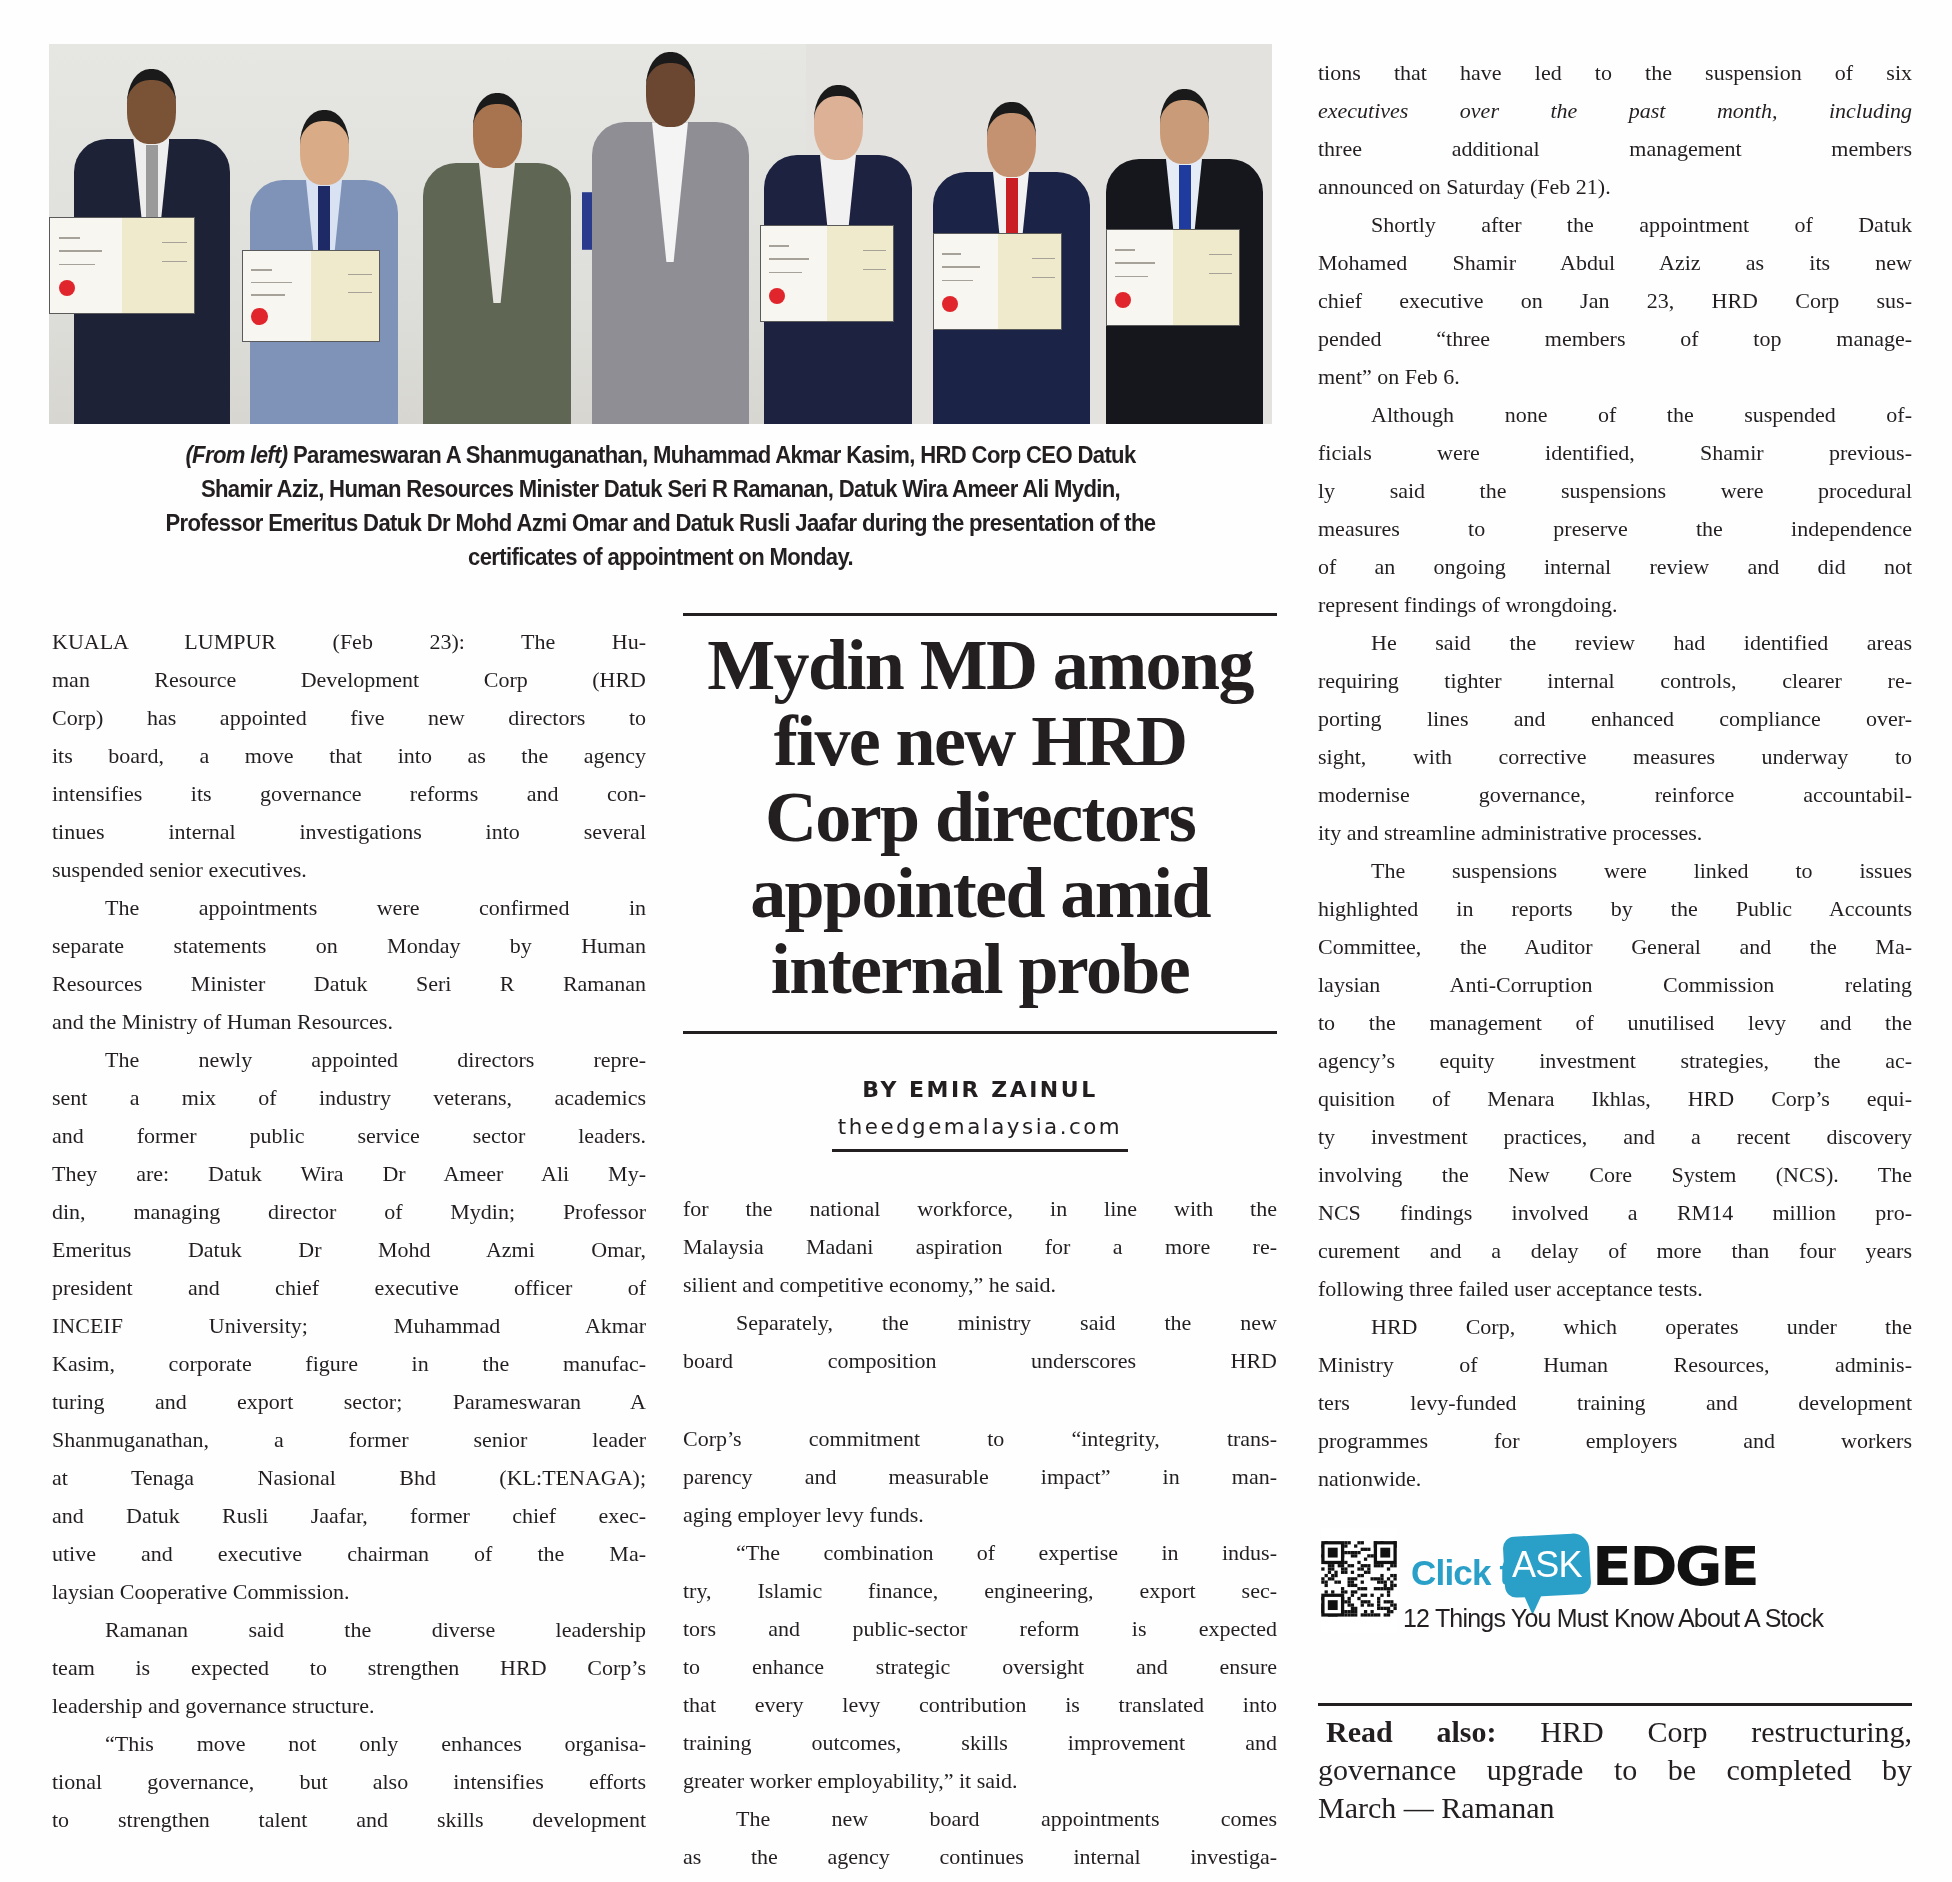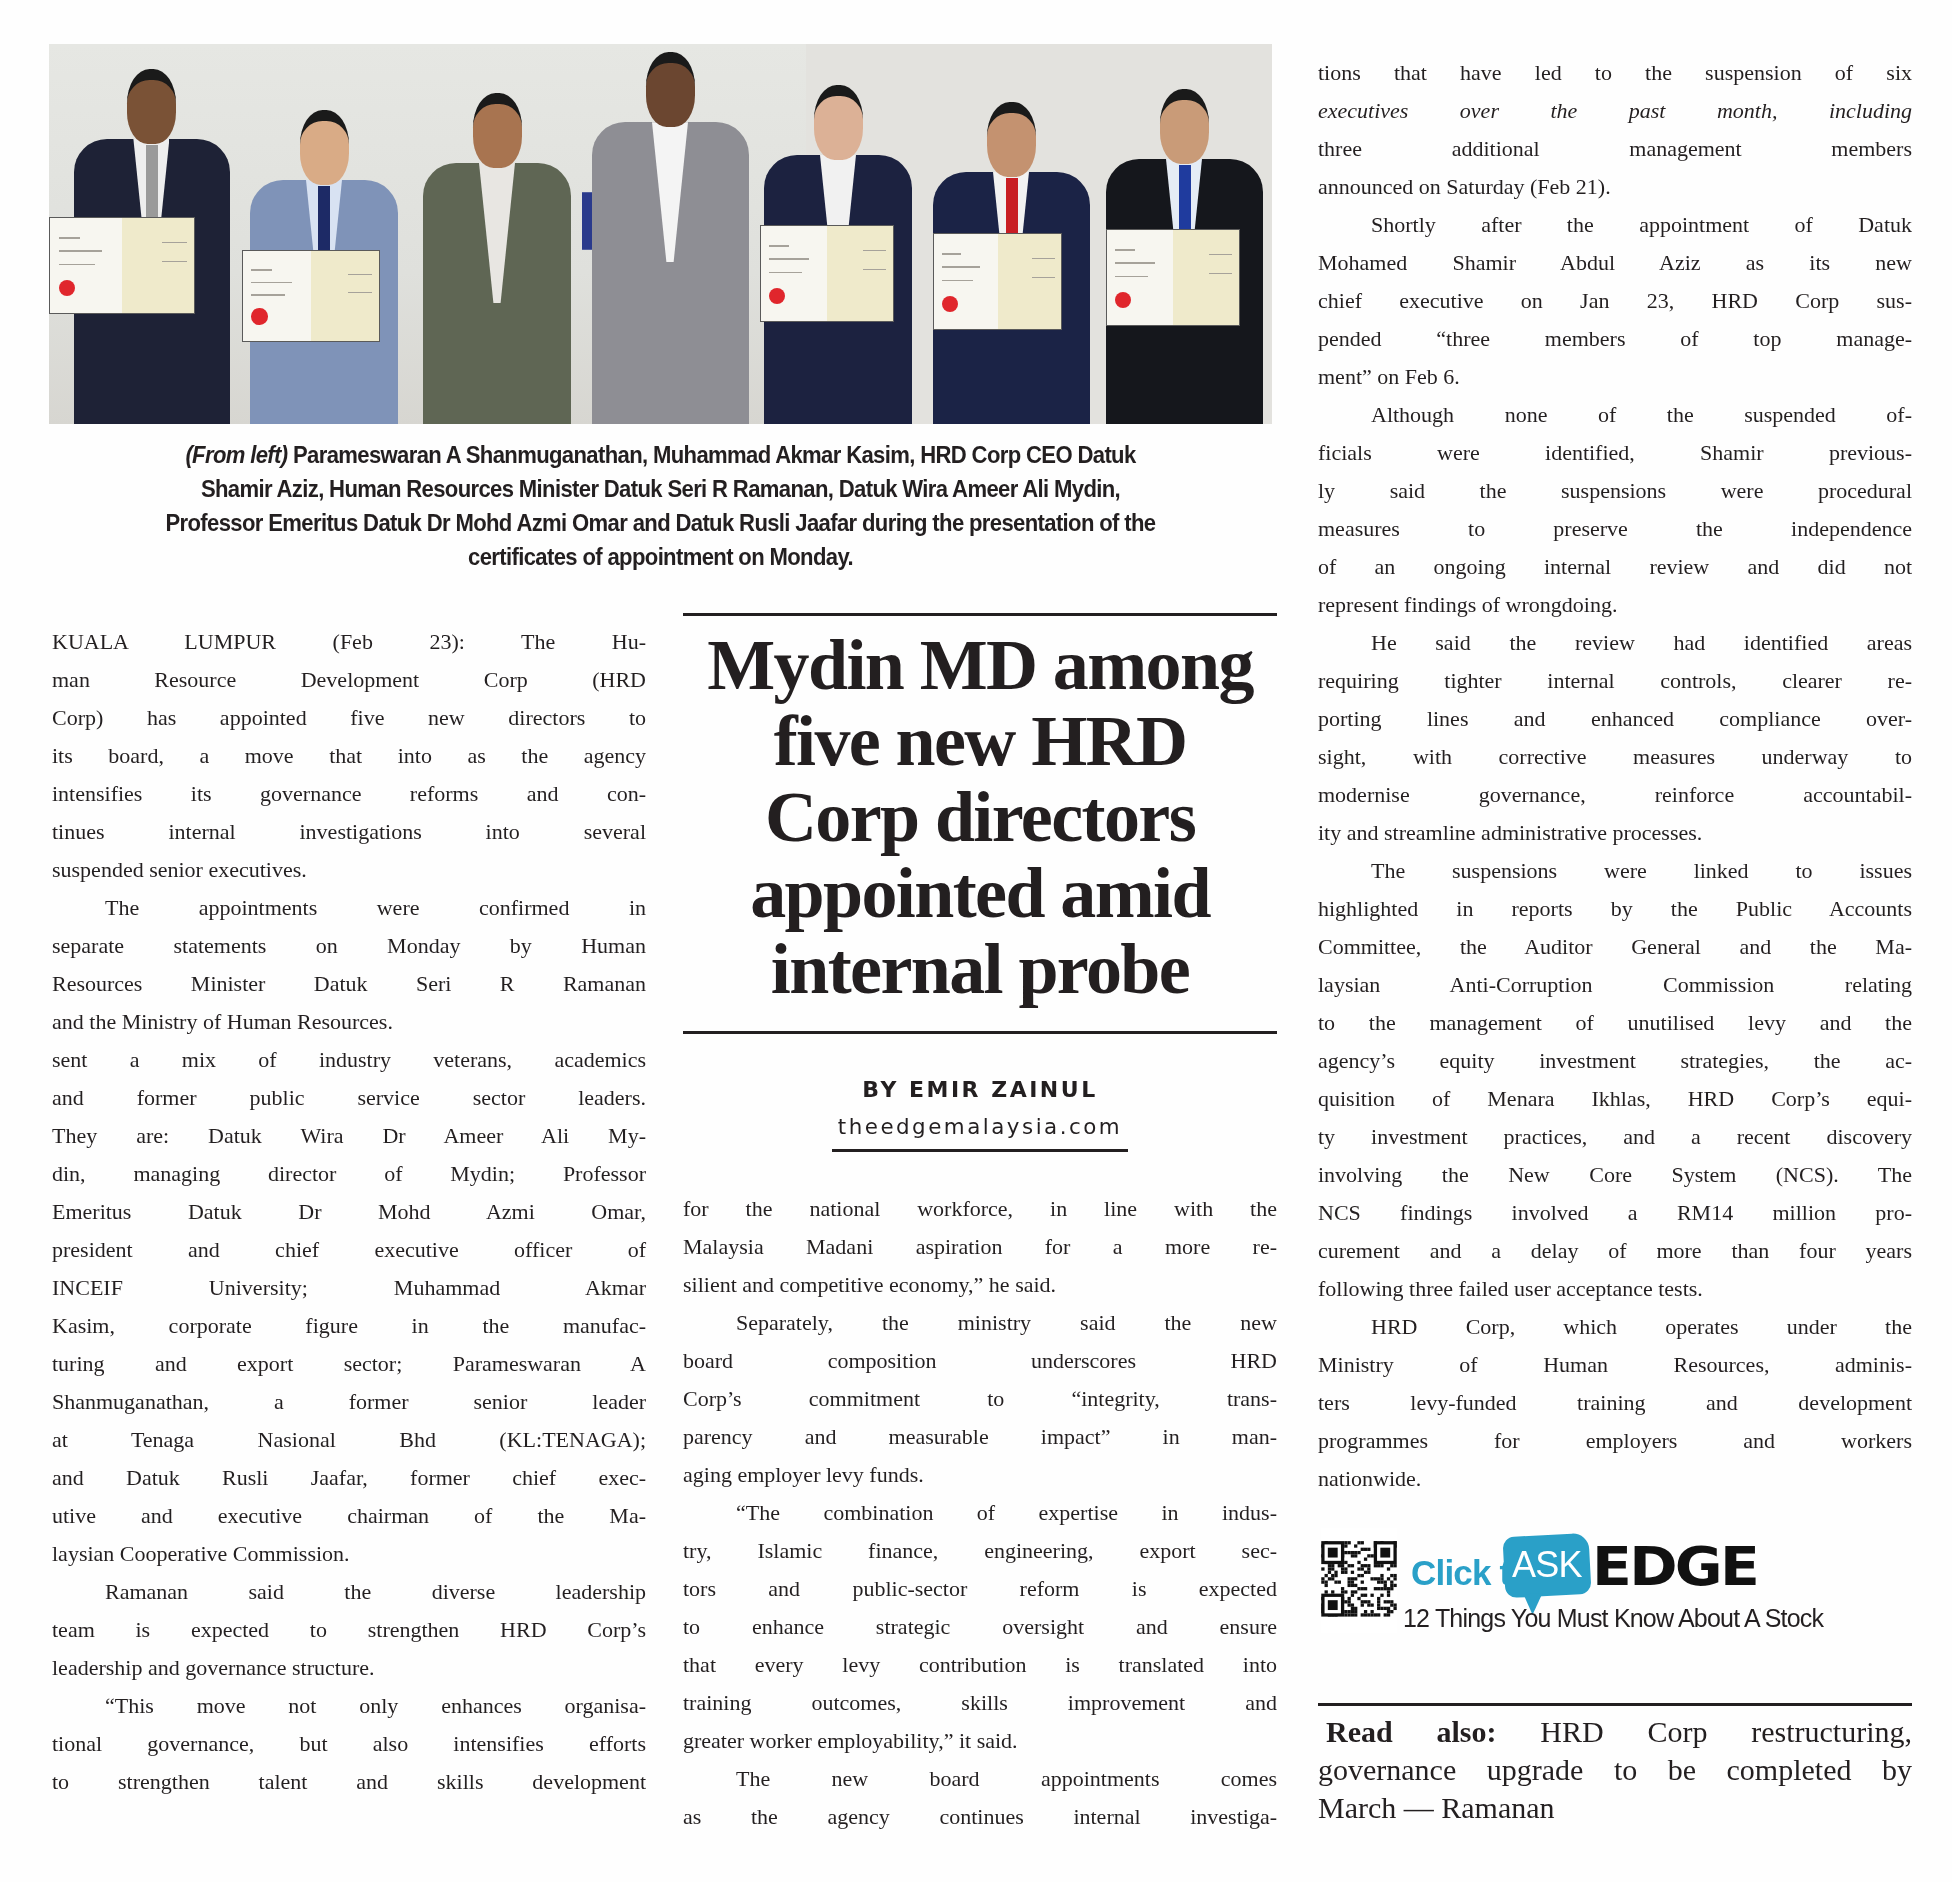--- a/index.html
+++ b/index.html
@@ -210,20 +210,21 @@
         <span class="ln" style="text-indent: 0px;">tinues internal investigations into several</span>
         <span class="ln last" style="text-indent: 0px;">suspended senior executives.</span>
       </p>
       <p>
         <span class="ln" style="text-indent: 53px;">The appointments were confirmed in</span>
         <span class="ln" style="text-indent: 0px;">separate statements on Monday by Human</span>
         <span class="ln" style="text-indent: 0px;">Resources Minister Datuk Seri R Ramanan</span>
         <span class="ln last" style="text-indent: 0px;">and the Ministry of Human Resources.</span>
       </p>
       <p>
+        <span class="ln" style="text-indent: 53px;">The newly appointed directors repre-</span>
         <span class="ln" style="text-indent: 0px;">sent a mix of industry veterans, academics</span>
         <span class="ln" style="text-indent: 0px;">and former public service sector leaders.</span>
         <span class="ln" style="text-indent: 0px;">They are: Datuk Wira Dr Ameer Ali My-</span>
         <span class="ln" style="text-indent: 0px;">din, managing director of Mydin; Professor</span>
         <span class="ln" style="text-indent: 0px;">Emeritus Datuk Dr Mohd Azmi Omar,</span>
         <span class="ln" style="text-indent: 0px;">president and chief executive officer of</span>
         <span class="ln" style="text-indent: 0px;">INCEIF University; Muhammad Akmar</span>
         <span class="ln" style="text-indent: 0px;">Kasim, corporate figure in the manufac-</span>
         <span class="ln" style="text-indent: 0px;">turing and export sector; Parameswaran A</span>
         <span class="ln" style="text-indent: 0px;">Shanmuganathan, a former senior leader</span>
@@ -259,21 +260,21 @@
 
   <div class="col col-mid" id="col-mid">
       <p class="noindent">
         <span class="ln" style="text-indent: 0px;">for the national workforce, in line with the</span>
         <span class="ln" style="text-indent: 0px;">Malaysia Madani aspiration for a more re-</span>
         <span class="ln last" style="text-indent: 0px;">silient and competitive economy,” he said.</span>
       </p>
       <p>
         <span class="ln" style="text-indent: 53px;">Separately, the ministry said the new</span>
         <span class="ln" style="text-indent: 0px;">board composition underscores HRD</span>
-        <span class="ln" style="text-indent: 0px;">Corp’s commitment to “integrity, trans-</span>
+        <span class="ln" style="text-indent: 0px; margin-top: 40px;">Corp’s commitment to “integrity, trans-</span>
         <span class="ln" style="text-indent: 0px;">parency and measurable impact” in man-</span>
         <span class="ln last" style="text-indent: 0px;">aging employer levy funds.</span>
       </p>
       <p>
         <span class="ln" style="text-indent: 53px;">“The combination of expertise in indus-</span>
         <span class="ln" style="text-indent: 0px;">try, Islamic finance, engineering, export sec-</span>
         <span class="ln" style="text-indent: 0px;">tors and public-sector reform is expected</span>
         <span class="ln" style="text-indent: 0px;">to enhance strategic oversight and ensure</span>
         <span class="ln" style="text-indent: 0px;">that every levy contribution is translated into</span>
         <span class="ln" style="text-indent: 0px;">training outcomes, skills improvement and</span>

